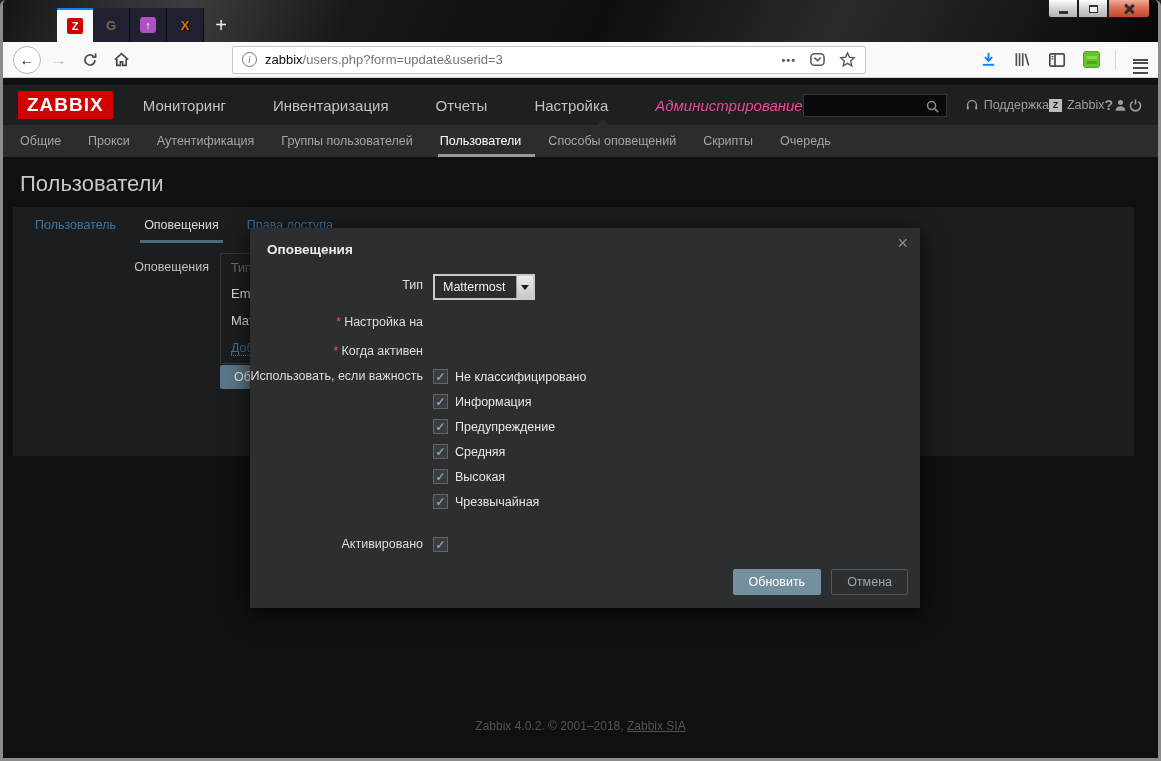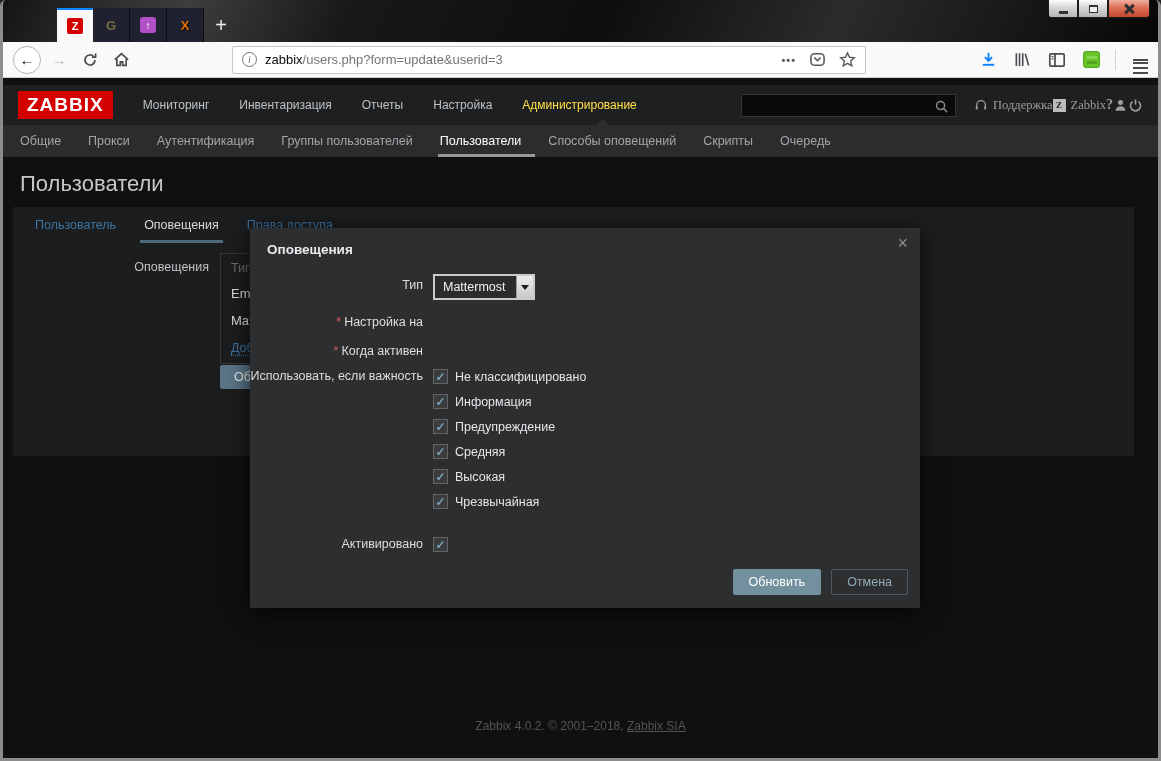--- a/index.html
+++ b/index.html
@@ -49,27 +49,27 @@
   .ri { margin-left:17px; display:flex; align-items:center; justify-content:center; }
   .ext-green { width:17px; height:17px; background:#67c52a; border-radius:3px; border:1px solid #53a31f; position:relative; }
   .ext-green:after { content:""; position:absolute; left:3px; top:4px; width:10px; height:3px; background:#84d94e; box-shadow:0 5px 0 #53a31f; }
   .vsep { width:1px; height:20px; background:#d4d4d6; margin-left:15px; }
   .burger span { display:block; width:15px; height:2px; background:#4a4a4f; margin:3px 0; }
 
   
   .z-page { position:relative; height:679px; background:#0e1011; color:#ccc; font-size:12px; overflow:hidden; }
   .z-header { margin-top:7px; height:40px; background:#1d1f21; display:flex; align-items:center; padding:0 15px; }
   .z-logo { background:#d40000; color:#fff; font-weight:bold; font-size:19px; padding:3px 9px; letter-spacing:1px; }
-  .z-nav { display:flex; margin-left:30px; gap:30px; font-size:12px; color:#bfc2c4; }
+  .z-nav { display:flex; margin-left:30px; gap:47px; font-size:15px; color:#bfc2c4; }
   .z-nav .nav-item { cursor:pointer; }
-  .z-nav .active { color:#fde047; }
+  .z-nav .active { color:#ec4899;font-style:italic; }
   .z-search { margin-left:auto; width:215px; height:23px; background:#0a0a0c; border:1px solid #323437; position:relative; }
   .z-search input { width:100%; height:100%; background:transparent; border:none; outline:none; color:#ddd; padding:0 26px 0 8px; font-family:inherit; }
   .z-search svg { position:absolute; right:6px; top:4px; }
-  .h-icons { display:flex; align-items:center; margin-left:18px; color:#9b9d9f; font-size:12.5px;font-family:Liberation Serif, serif; }
+  .h-icons { display:flex; align-items:center; margin-left:18px; color:#9b9d9f; font-size:12.5px; }
   .h-item { display:flex; align-items:center; gap:5px; cursor:pointer; }
   .share-z { width:13px; height:13px; background:#b9bbbd; color:#1d1f21; font-size:9px; font-weight:bold; display:flex; align-items:center; justify-content:center; }
   .h-help { font-size:14px; font-weight:bold; }
 
   .z-subnav { height:32px; background:#2a2c2e; display:flex; align-items:center; padding:0 17px; gap:27px; position:relative; font-size:12.5px; color:#a3a5a7; }
   .subnav-notch { position:absolute; top:-6px; left:594px; width:0; height:0; border-left:6px solid transparent; border-right:6px solid transparent; border-bottom:6px solid #2a2c2e; }
   .z-subnav .sn-item { position:relative; height:100%; display:flex; align-items:center; cursor:pointer; }
   .z-subnav .active { color:#fff; }
   .z-subnav .active:after { content:""; position:absolute; left:-2px; right:-14px; bottom:0; height:3px; background:#97999b; }
 

